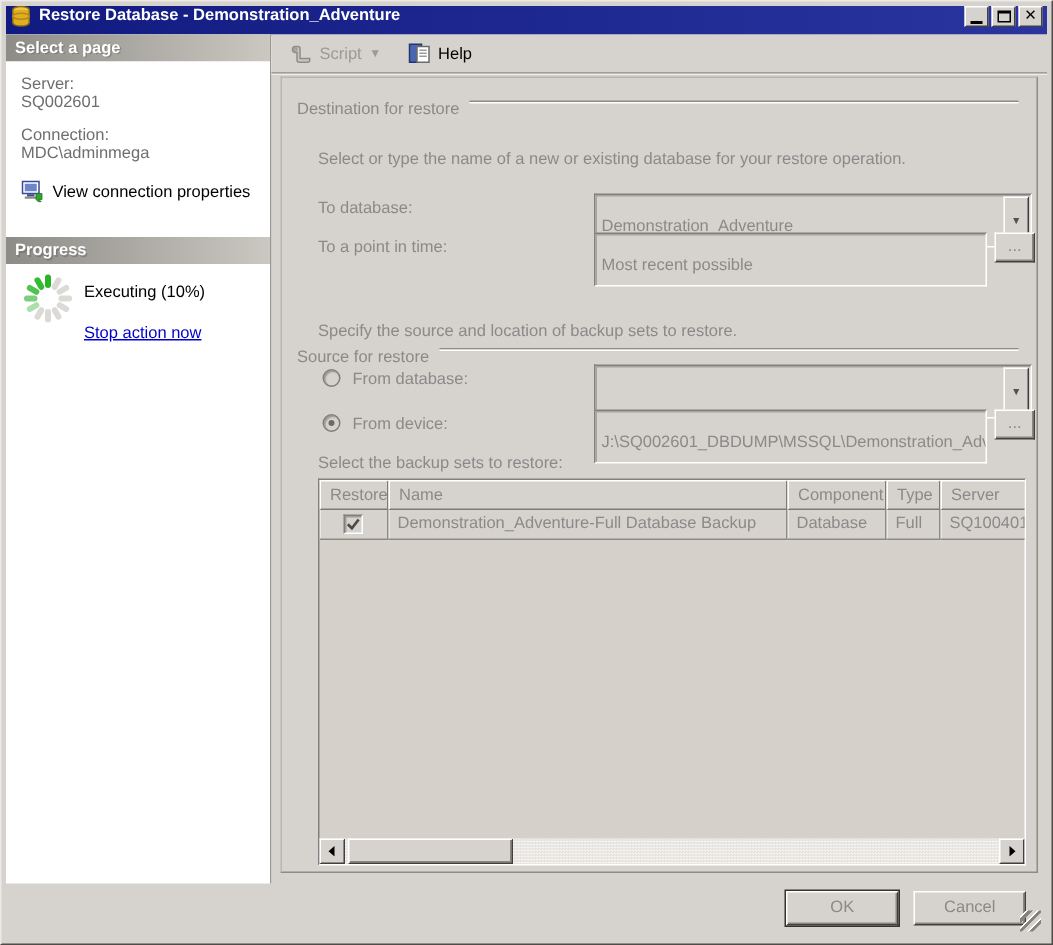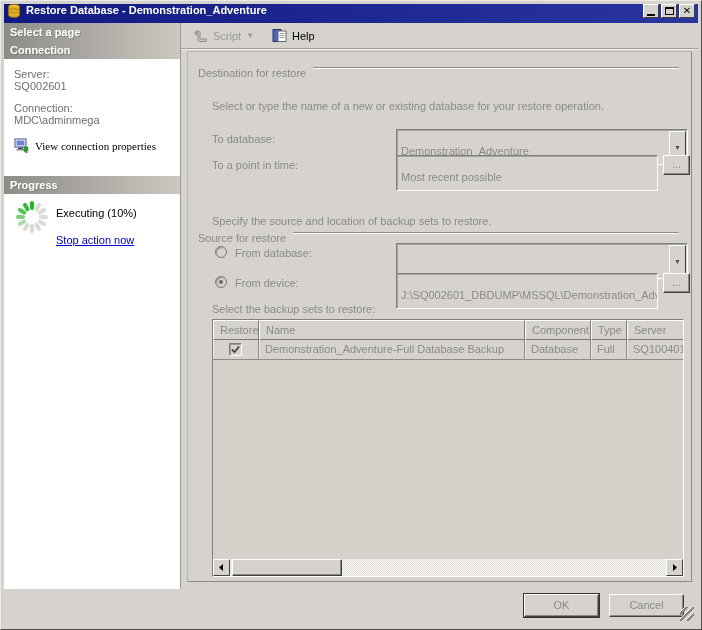--- a/index.html
+++ b/index.html
@@ -34,21 +34,21 @@
     background:#fff; border-right:1px solid #9a9791; }
   .panel-header{
     height:18px; background:linear-gradient(to right,#8e8c86,#cbc8c2);
     color:#fff; font-weight:bold; padding:3px 0 0 6px; text-shadow:1px 1px 0 rgba(90,90,90,.4);
   }
   .pages-panel{ height:331px; background:#fff; padding-top:3px; }
   .page-item{ display:flex; align-items:center; height:16px; padding-left:4px; }
   .page-item .lbl{ background:#d0cdc6; color:#8a8a8a; padding:1px 3px; margin-left:4px; }
   .conn-panel{ height:117px; background:#fff; padding:9px 0 0 10px; color:#6e6e6e; }
   .conn-panel .val{ margin-bottom:10px; }
-  .viewprops{ display:flex; align-items:center; margin-top:12px; color:#000;font-family:Liberation Serif, serif; }
+  .viewprops{ display:flex; align-items:center; margin-top:12px; color:#000; }
   .viewprops span.txt{ margin-left:5px; }
   .prog-panel{ height:64px; background:#fff; position:relative; }
   .prog-status{ position:absolute; left:52px; top:13px; color:#000; }
   .stop-link{ position:absolute; left:52px; top:40px; color:#0000cc; text-decoration:underline; }
   .spinner{ position:absolute; left:10px; top:5px; }
 
   
   .main{ position:absolute; left:180px; top:22px; right:3px; bottom:3px; background:#d6d3ce; }
   .toolbar{ position:absolute; left:0; top:0; right:0; height:26px;
     border-bottom:1px solid #a29f99; box-shadow:0 1px 0 #efede9;
@@ -148,21 +148,20 @@
         <div class="maxbox"></div>
       </div>
     <div class="winbtn">
         <span class="xglyph">✕</span>
       </div>
   </div>
 
   <div class="sidebar">
     <div class="panel-header">Select a page</div>
 
-    <div class="panel-header">Connection</div>
     <div class="conn-panel">
       <div>Server:</div>
       <div class="val">SQ002601</div>
       <div>Connection:</div>
       <div class="val">MDC\adminmega</div>
       <div class="viewprops">
         <svg width="16" height="15" viewBox="0 0 16 15">
           <rect x="1" y="1" width="11" height="8" fill="#fff" stroke="#3a4a90"></rect>
           <rect x="2.5" y="2.5" width="8" height="5" fill="#6c86cc"></rect>
           <rect x="4" y="9.5" width="5" height="1.5" fill="#3a4a90"></rect>

